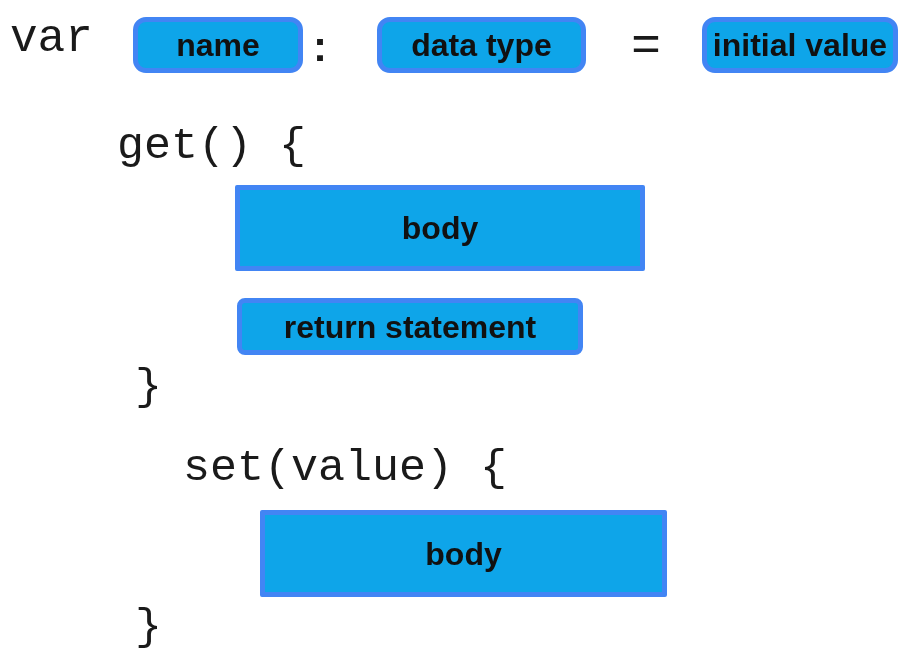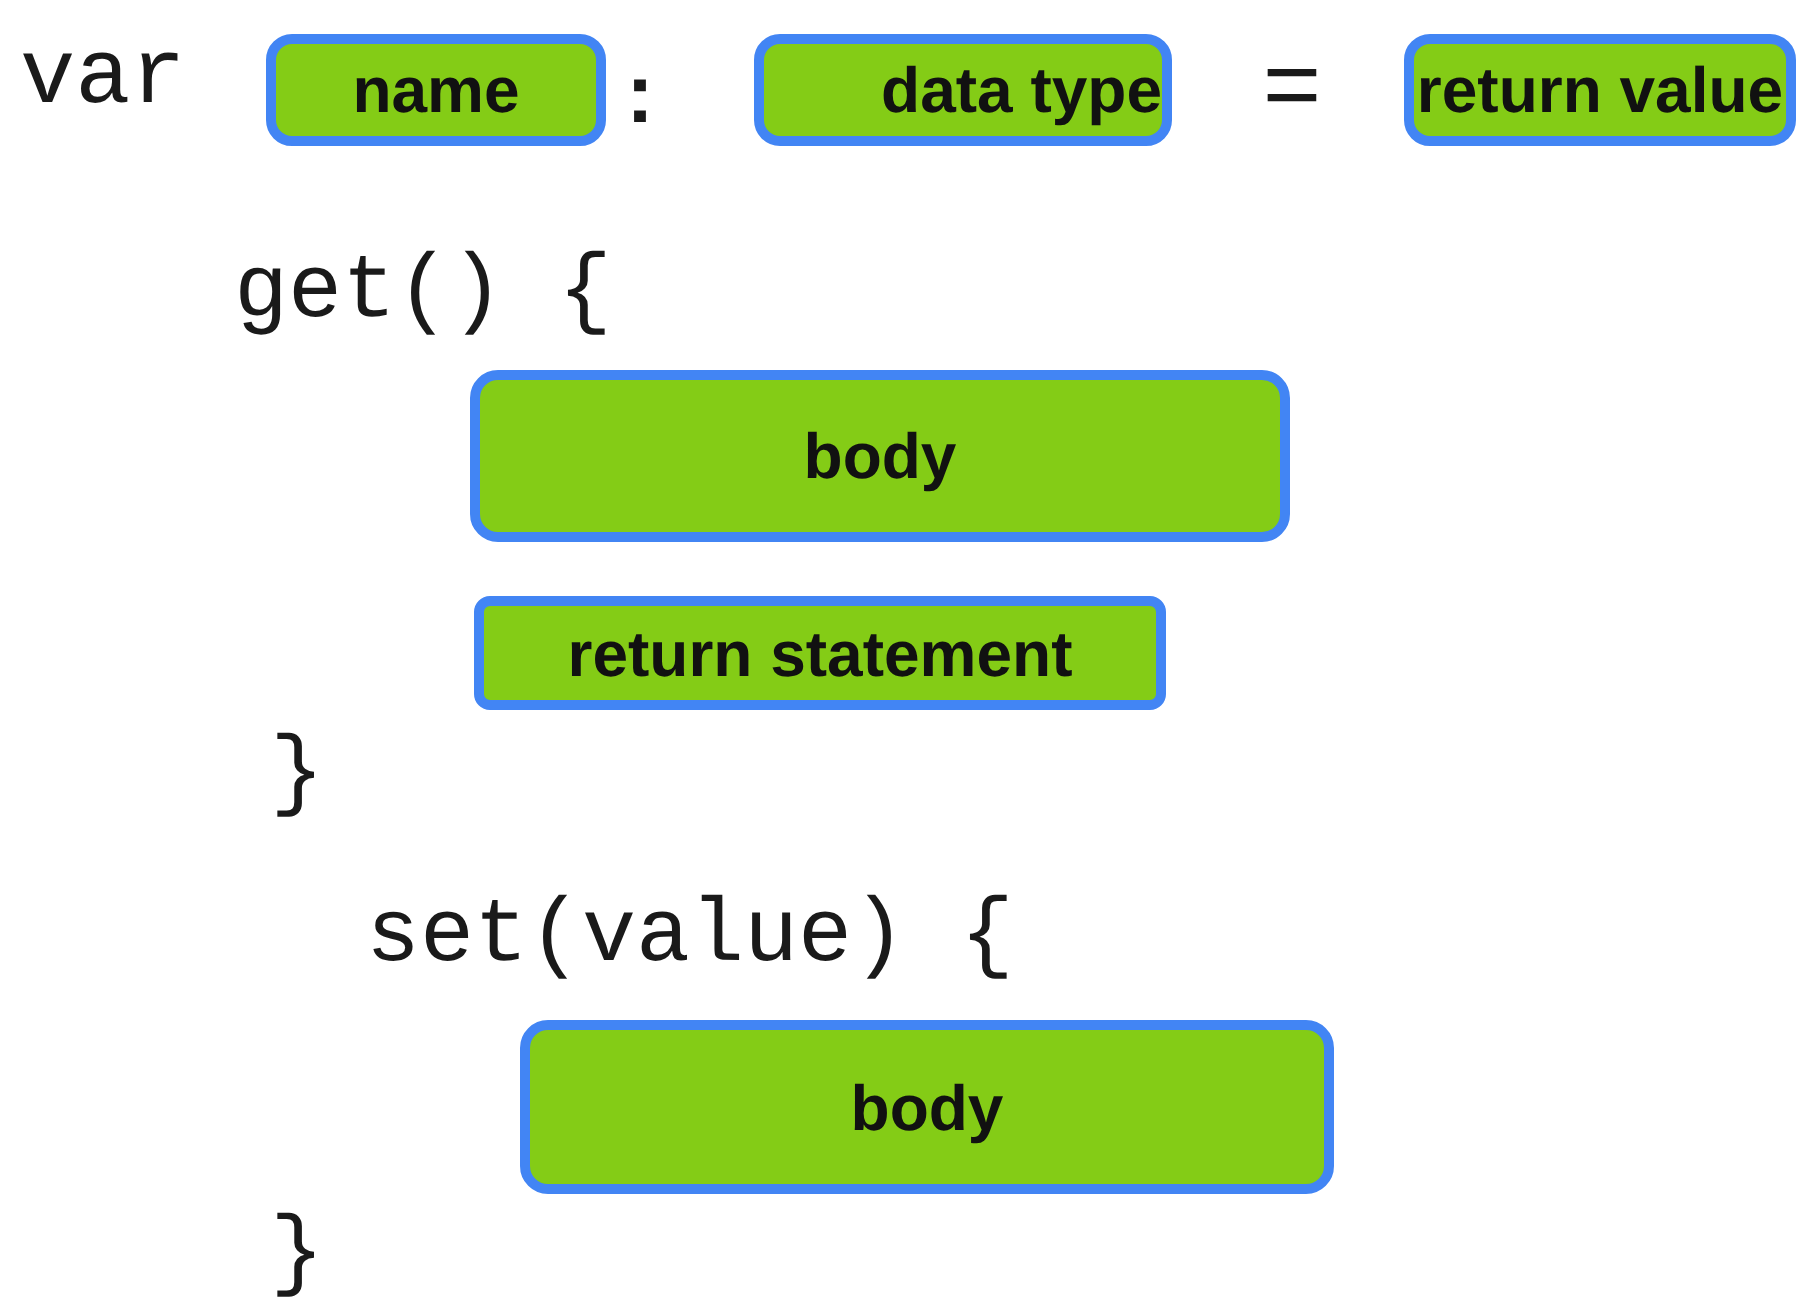--- a/index.html
+++ b/index.html
@@ -27,41 +27,41 @@
     font-weight: 700;
     font-size: 42px;
     line-height: 1;
     color: var(--ink);
   }
   .equals { font-size: 50px; }
   .pill {
     position: absolute;
     box-sizing: border-box;
     border: 5px solid var(--accent);
-    background: #84cc16;
+    background: #0ea5e9;
     display: flex;
     align-items: center;
     justify-content: center;
   }
   .r13 { border-radius: 13px; }
-  .r14 { border-radius: 14px; }
+  .r14 { border-radius: 2px; }
   .r8  { border-radius: 8px; }
   .label {
     font-family: "Liberation Sans", "DejaVu Sans", sans-serif;
     font-weight: 700;
     font-size: 32px;
     line-height: 1;
     color: #111111;
     white-space: pre;
   }
   
   .var-kw        { left: 10px;  top: 16px; }
   .name-box      { left: 133px; top: 17px; width: 170px; height: 56px; }
   .colon-sep     { left: 313px; top: 26px; }
-  .type-box      { left: 377px; top: 17px; width: 209px; height: 56px; justify-content: flex-end; }
+  .type-box      { left: 377px; top: 17px; width: 209px; height: 56px; }
   .equals-sign   { left: 631px; top: 22px; }
   .init-box      { left: 702px; top: 17px; width: 196px; height: 56px; }
   
   .get-open      { left: 117px; top: 124px; }
   .get-body-box  { left: 235px; top: 185px; width: 410px; height: 86px; }
   .return-box    { left: 237px; top: 298px; width: 346px; height: 57px; }
   .get-close     { left: 135px; top: 365px; }
   
   .set-open      { left: 135px; top: 446px; margin-left: 48px; }
   .set-body-box  { left: 260px; top: 510px; width: 407px; height: 87px; }
@@ -80,21 +80,21 @@
 
   <span class="colon colon-sep">:</span>
 
   <div class="pill r13 type-box">
     <span class="label">data type</span>
   </div>
 
   <span class="mono equals equals-sign">=</span>
 
   <div class="pill r13 init-box">
-    <span class="label">return value</span>
+    <span class="label">initial value</span>
   </div>
 
   <span class="mono get-open">get() {</span>
 
   <div class="pill r14 get-body-box">
     <span class="label">body</span>
   </div>
 
   <div class="pill r8 return-box">
     <span class="label">return statement</span>

